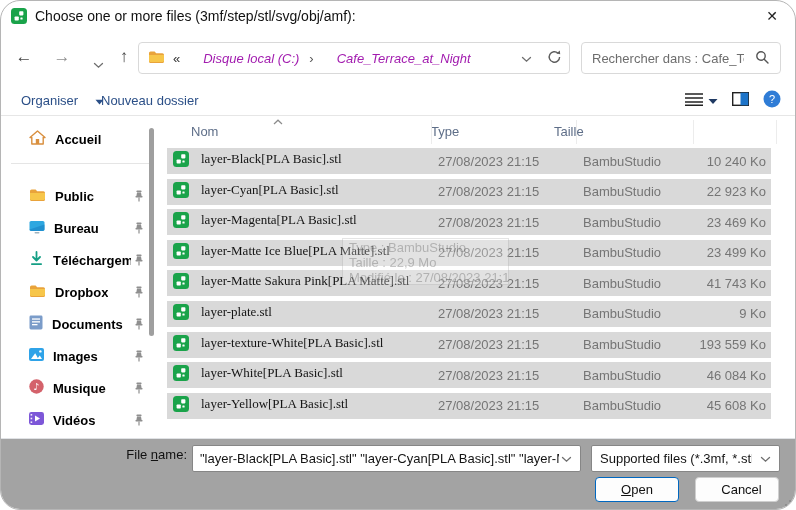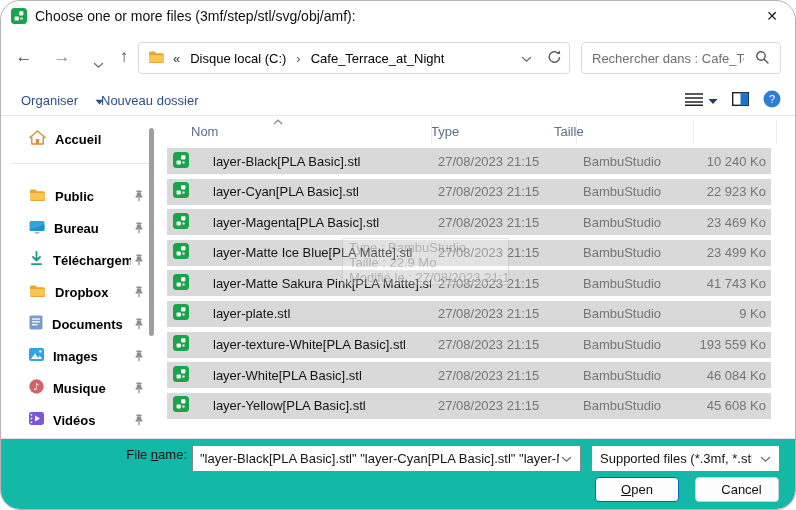--- a/index.html
+++ b/index.html
@@ -16,21 +16,21 @@
   
   .navrow { position:absolute; left:0; top:38px; width:100%; height:38px; }
   .nav-btn { position:absolute; top:3px; width:30px; height:30px; border:none; background:transparent; font-size:17px; line-height:30px; text-align:center; cursor:pointer; }
   .nav-back { left:8px; color:#474747; }
   .nav-fwd { left:46px; color:#8f8f8f; }
   .nav-hist { left:82px; top:10px; }
   .nav-up { left:108px; color:#474747; }
   .addressbar { position:absolute; left:137px; top:3px; width:432px; height:32px; border:1px solid #d9d9d9; border-radius:4px; display:flex; align-items:center; background:#fff; }
   .addressbar .foldericon { margin-left:9px; }
   .crumb-laquo { margin-left:8px; color:#333; }
-  .crumb { margin-left:10px; color:#000000; white-space:nowrap; cursor:pointer; }
+  .crumb { margin-left:23px; color:#a21caf; white-space:nowrap; cursor:pointer;font-style:italic; }
   .crumb-sep { margin-left:10px; color:#555; }
   .addr-right { margin-left:auto; display:flex; align-items:center; }
   .searchbox { position:absolute; left:580px; top:3px; width:200px; height:32px; border:1px solid #d9d9d9; border-radius:4px; display:flex; align-items:center; background:#fff; }
   .searchbox .searchtext { margin-left:10px; color:#6d6d6d; white-space:nowrap; overflow:hidden; width:152px; }
   .icon-btn { background:transparent; border:none; cursor:pointer; display:flex; align-items:center; justify-content:center; }
 
   
   .toolbar { position:absolute; left:0; top:84px; width:100%; height:30px; }
   .tool-link { position:absolute; top:0; height:30px; display:flex; align-items:center; gap:6px; background:transparent; border:none; color:#2b4f87; font-size:13px; cursor:pointer; }
   .tool-organize { left:20px;gap:17px; }
@@ -52,31 +52,31 @@
   .hcol { height:100%; display:flex; align-items:center; cursor:pointer; }
   .hcol-name { width:264px; padding-left:24px; position:relative; }
   .hcol-date { width:145px; padding-left:7px; }
   .hcol-type { width:117px; }
   .hcol-size { width:78px; padding-left:6px; }
   .sort-caret { position:absolute; left:106px; top:-3px; }
   .hsep { position:absolute; top:4px; width:1px; height:24px; background:#ececec; }
   .rows { position:absolute; left:0; top:32px; display:flex; flex-direction:column; gap:4.6px; }
   .frow { width:604px; height:26px; display:flex; align-items:center; cursor:pointer; }
   .frow.selected { background:#d9d9d9; }
-  .fcell-name { width:264px; display:flex; align-items:center; padding-left:6px; gap:24px; overflow:hidden; }
+  .fcell-name { width:264px; display:flex; align-items:flex-start; padding-left:6px; gap:12px; overflow:hidden;font-family:Liberation Serif, serif; }
   .fcell-name .fname { color:#141414; white-space:nowrap; }
   .fcell-date { width:145px; padding-left:7px; color:#757575; }
   .fcell-type { width:117px; padding-left:7px; color:#757575; }
   .fcell-size { width:78px; padding-right:5px; color:#757575; text-align:right; }
 
   
   .fade-tooltip { position:absolute; left:175px; top:122px; width:167px; height:47px; background:rgba(250,250,250,.55); border:1px solid rgba(140,140,140,.45); padding:1px 6px; color:#8a8a8a; line-height:15px; opacity:.5; pointer-events:none; overflow:hidden; white-space:nowrap; z-index:5; }
 
   
-  .footer { position:absolute; left:0; top:437px; width:100%; height:73px; background:#14b8a6; border-top:1px solid #e0e2e5; }
+  .footer { position:absolute; left:0; top:437px; width:100%; height:73px; background:#a3a3a3; border-top:1px solid #e0e2e5; }
   .fn-label { position:absolute; left:40px; top:8px; width:146px; text-align:right; color:#111; }
   .fn-label .accel { text-decoration:underline; }
   .combo { position:absolute; top:6px; height:27px; background:#fff; border:1px solid #868686; border-radius:2px; display:flex; align-items:center; cursor:pointer; }
   .combo-filename { left:191px; width:389px; }
   .combo-filename input { flex:1; height:100%; border:none; outline:none; font:inherit; padding:0 2px 0 7px; color:#141414; background:transparent; }
   .combo-filetype { left:590px; width:189px; }
   .combo-filetype .val { padding-left:8px; white-space:nowrap; overflow:hidden; width:160px; color:#141414; }
   .combo .chev { margin-left:auto; margin-right:8px; flex:none; }
   .btn { position:absolute; top:38px; width:84px; height:25px; border-radius:4px; background:#fdfdfd; font:inherit; color:#111; cursor:pointer; }
   .btn-open { left:594px; border:1px solid #0067c0; }

